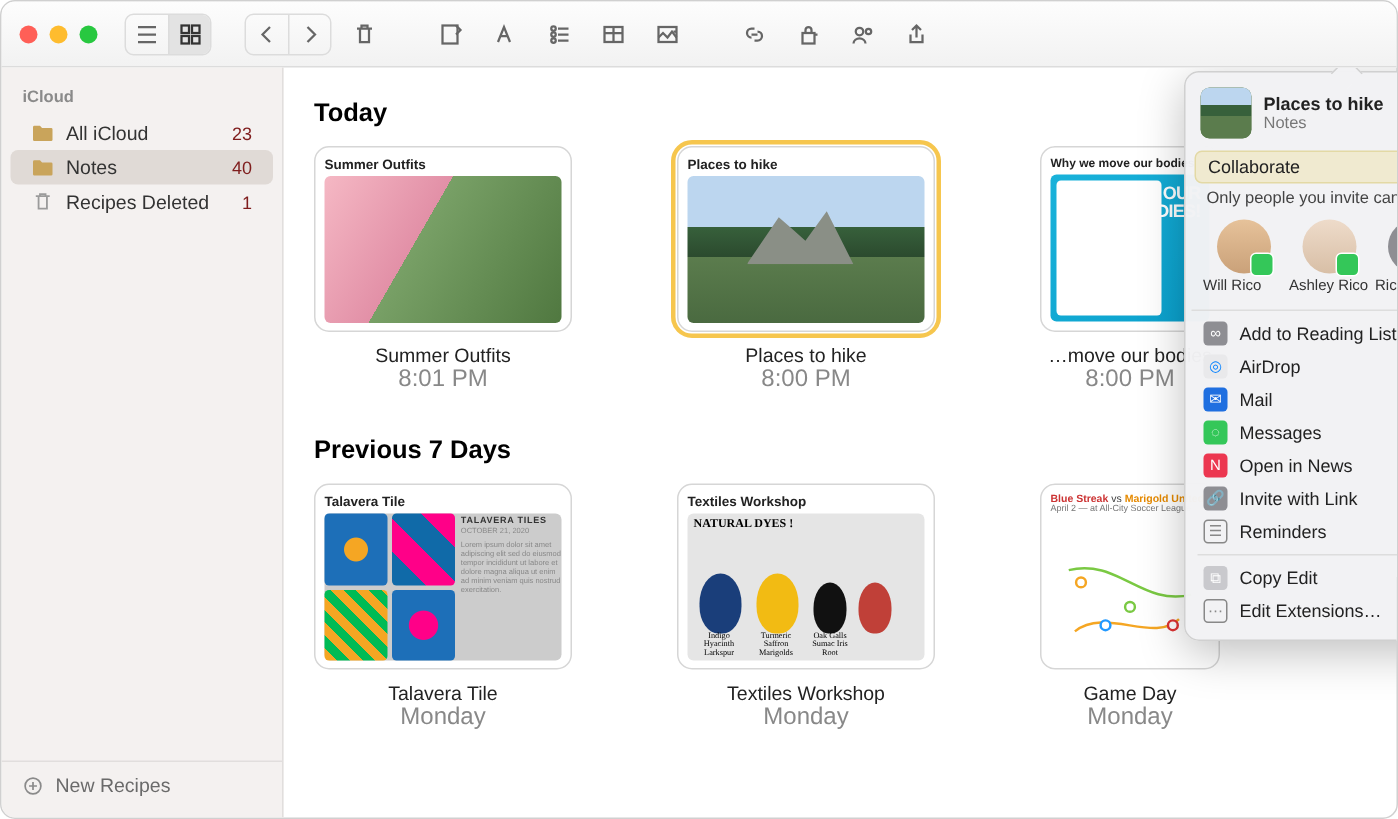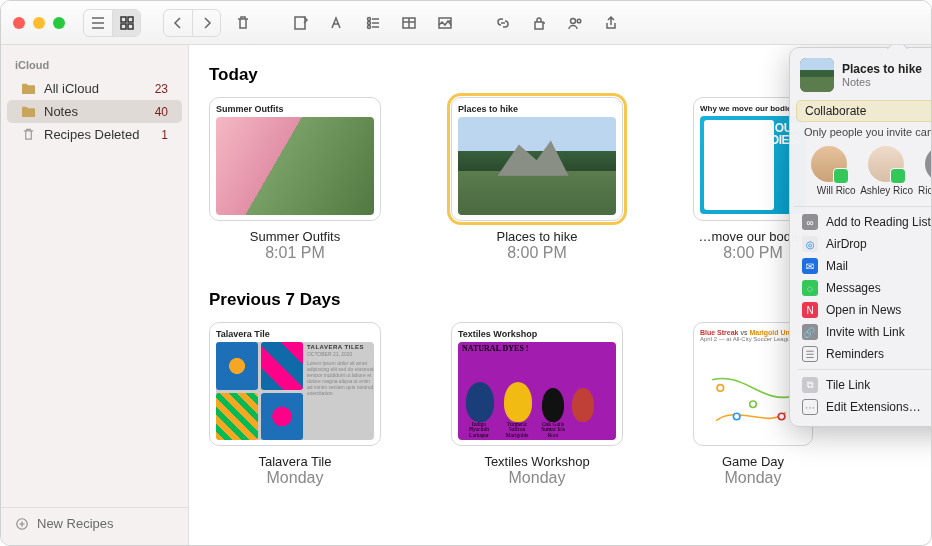--- a/index.html
+++ b/index.html
@@ -73,21 +73,21 @@
   .popover { position: absolute; top: 2px; left: 600px; width: 194px; background: rgba(242,242,244,0.98); border-radius: 10px; border:1px solid #d0d0d0; box-shadow: 0 8px 30px rgba(0,0,0,0.25); font-size: 12px; color:#222; padding-bottom:4px; z-index:10;}
   .popover::before { content:""; position:absolute; top:-7px; left:100px; width:14px; height:14px; background:inherit; border-left:1px solid #d0d0d0; border-top:1px solid #d0d0d0; transform:rotate(45deg);}
   .pop-head { display:flex; gap:8px; padding:10px 10px 8px; align-items:center;}
   .pop-head .ico { width:34px; height:34px; border-radius:6px; overflow:hidden; background:#5b7c4d; position:relative;}
   .pop-head .ico::after{content:"";position:absolute; inset:0; background:linear-gradient(to bottom,#bcd6ef 0 35%,#37603b 35% 55%,#5b7c4d 55%);}
   .pop-head .pt { font-weight:700; font-size:12px; }
   .pop-head .ps { font-size:11px; color:#777; }
   .collab-row { margin:0 6px; background:#f0ead0; border:1px solid #e3d9a5; border-radius:5px; padding:3px 8px; display:flex; align-items:center; font-size:12px; }
   .only-row { padding:4px 14px 8px; font-size:11px; color:#444; display:flex; align-items:center;}
   .people { display:flex; justify-content:space-around; padding:0 6px 10px; border-bottom:1px solid #ddd; margin:0 4px;}
-  .person { text-align:right; font-size:10px; color:#333; width:54px;}
+  .person { text-align:left; font-size:10px; color:#333; width:54px;}
   .avatar { width:36px; height:36px; border-radius:50%; margin:0 auto 3px; position:relative; background:#ccc;}
   .avatar::after{content:""; position:absolute; right:-2px; bottom:-2px; width:14px; height:14px; border-radius:4px; background:#34c759; border:1.5px solid #fff;}
   .av1{background:linear-gradient(#e6c29a,#caa179);}
   .av2{background:linear-gradient(#eedbca,#d8bfa6);}
   .av3{background:radial-gradient(circle at 35% 35%, #fff 0 12%, transparent 13%), radial-gradient(circle at 65% 35%, #fff 0 12%, transparent 13%), radial-gradient(circle at 50% 65%, #fff 0 12%, transparent 13%), #8e8e93;}
   .menu { padding:4px 0; }
   .menu-item { display:flex; align-items:center; gap:8px; padding:3px 12px; font-size:12px;}
   .menu hr { border:none; border-top:1px solid #ddd; margin:4px 8px;}
   .mic { width:16px; height:16px; border-radius:3px; display:flex; align-items:center; justify-content:center; font-size:10px; color:#fff;}
   .mic.gl{background:#8e8e93;} .mic.ad{background:#e9e9eb;} .mic.ma{background:#1f6fe0;} .mic.ms{background:#34c759;} .mic.nw{background:#ec3750;} .mic.lk{background:#8e8e93;} .mic.rm{background:#e9e9eb;} .mic.cp{background:#c9c9cd;}
@@ -277,21 +277,21 @@
                   <div style="margin-top:3px">Lorem ipsum dolor sit amet adipiscing elit sed do eiusmod tempor incididunt ut labore et dolore magna aliqua ut enim ad minim veniam quis nostrud exercitation.</div>
                 </div>
             </div>
           </div>
           <div class="card-title">Talavera Tile</div>
           <div class="card-time">Monday</div>
         </div>
         <div class="card">
           <div class="thumb">
               <div class="thumb-title">Textiles Workshop</div>
-            <div class="thumb-img textiles" style="background:#a21caf">
+            <div class="thumb-img textiles" style="background:#e5e5e5">
               <div class="hand">NATURAL DYES !</div>
               <div class="dye d1"></div>
                 <div class="dye d2"></div>
                 <div class="dye d3"></div>
                 <div class="dye d4"></div>
               <div class="dlabel" style="left:4px">Indigo Hyacinth Larkspur</div>
               <div class="dlabel" style="left:42px">Turmeric Saffron Marigolds</div>
               <div class="dlabel" style="left:78px">Oak Galls Sumac Iris Root</div>
             </div>
           </div>
@@ -373,21 +373,21 @@
               <div class="mic lk">🔗</div>
               <span>Invite with Link</span>
             </div>
           <div class="menu-item">
               <div class="mic rm outlined">☰</div>
               <span>Reminders</span>
             </div>
           <hr>
           <div class="menu-item">
               <div class="mic cp">⧉</div>
-              <span>Tile Link</span>
+              <span>Copy Edit</span>
             </div>
           <div class="menu-item">
               <div class="mic outlined">⋯</div>
               <span>Edit Extensions…</span>
             </div>
         </div>
       </div>
 
     </div>
   </div>

